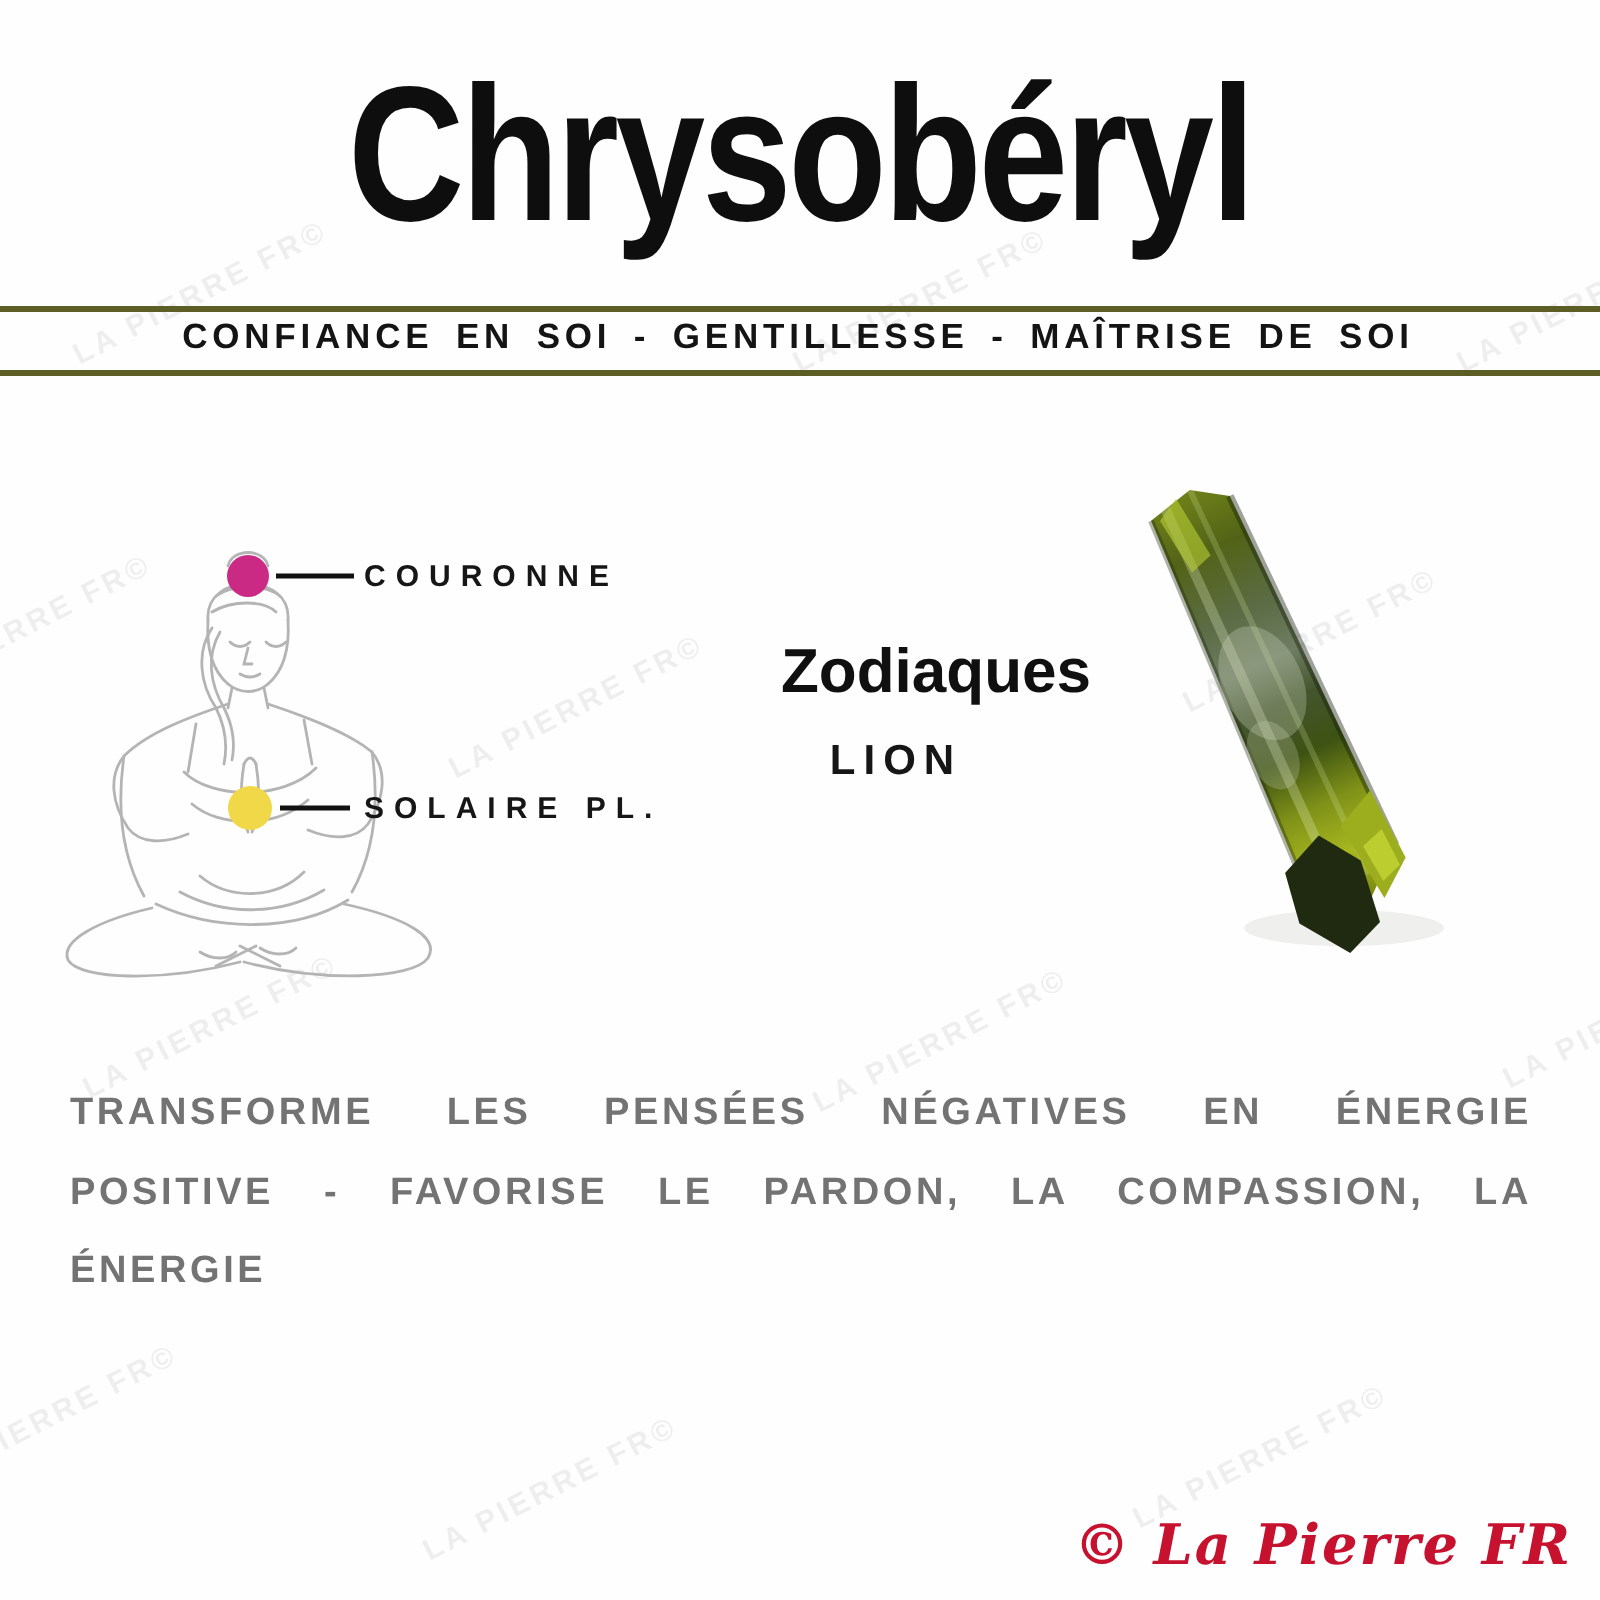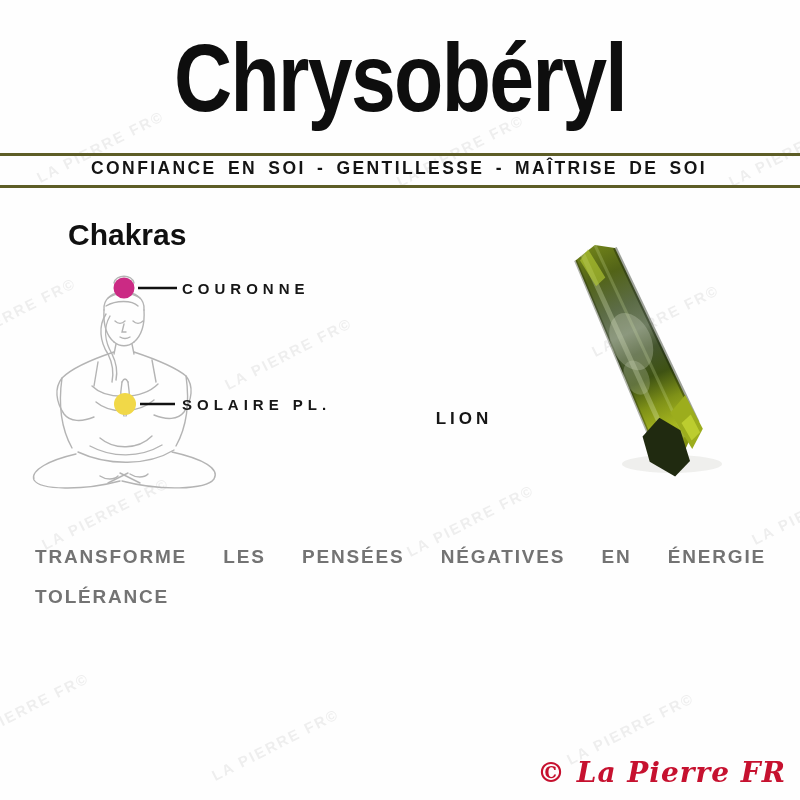--- a/index.html
+++ b/index.html
@@ -19,22 +19,22 @@
           font-size:17.5px;letter-spacing:2.4px;word-spacing:4px;color:#141414;white-space:nowrap;}
   
   .chakras-heading{position:absolute;left:68px;top:218px;font-weight:700;font-size:30px;color:#101010;}
   .person-svg{position:absolute;left:12px;top:250px;width:215px;height:242px;}
   .chakra-label{position:absolute;font-weight:700;font-size:15px;letter-spacing:5px;color:#161616;white-space:nowrap;}
   .lbl-couronne{left:182px;top:280px;text-align:right;}
   .lbl-solaire{left:182px;top:396px;}
   
   .zodiac-heading{position:absolute;left:368px;width:200px;top:318px;text-align:center;
                   font-weight:700;font-size:31px;color:#101010;}
-  .zodiac-sign{position:absolute;left:364px;width:200px;top:369px;text-align:center;
-               font-weight:700;font-size:17px;letter-spacing:4px;color:#161616;margin-top:40px;}
+  .zodiac-sign{position:absolute;left:348px;width:200px;top:369px;text-align:center;
+               font-weight:700;font-size:21px;letter-spacing:4px;color:#161616;}
   .crystal-svg{position:absolute;left:550px;top:238px;width:185px;height:245px;}
   
   .props-heading{position:absolute;left:0;right:0;top:486px;text-align:center;
                  font-weight:700;font-size:35px;letter-spacing:-.5px;color:#0e0e0e;}
   .bodytext{position:absolute;left:35px;width:731px;top:537px;font-weight:700;font-size:19px;
             letter-spacing:1.8px;color:#737373;}
   .bodytext .line{height:39.7px;line-height:39.7px;text-align:justify;text-align-last:justify;white-space:nowrap;
                   display:block;overflow:visible;}
   .bodytext .line.last{text-align:left;text-align-last:left;}
   
@@ -57,21 +57,20 @@
   <span class="wm" style="left:745px;top:500px">LA PIERRE FR©</span>
   <span class="wm" style="left:-45px;top:700px">LA PIERRE FR©</span>
   <span class="wm" style="left:205px;top:736px">LA PIERRE FR©</span>
   <span class="wm" style="left:560px;top:720px">LA PIERRE FR©</span>
 
   <div class="title">Chrysobéryl</div>
   <div class="rule top" style="background: rgb(93, 93, 38);"></div>
   <div class="banner">CONFIANCE EN SOI - GENTILLESSE - MAÎTRISE DE SOI</div>
   <div class="rule bottom" style="background: rgb(93, 93, 38);"></div>
 
-  <div class="chakras-heading">Chakras</div>
 
   <svg class="person-svg" viewBox="0 0 215 242">
     <g fill="none" stroke="#b4b4b4" stroke-width="1.4" stroke-linecap="round">
 
       <path d="M 92,60 C 90,36 134,36 132,60"></path>
       <path d="M 102,33 C 104,24 120,24 122,33"></path>
       <path d="M 96,48 C 104,42 120,42 128,48"></path>
       <path d="M 94,56 C 104,50 120,50 126,56"></path>
       <path d="M 92,60 C 91,76 95,86 102,92"></path>
       <path d="M 132,60 C 133,76 129,86 122,92"></path>
@@ -115,20 +114,21 @@
 
     <circle cx="112" cy="38" r="10.5" fill="#cb2a84"></circle>
     <line x1="126" y1="38" x2="165" y2="38" stroke="#111" stroke-width="2.6"></line>
     <circle cx="113" cy="154" r="11" fill="#f1d848"></circle>
     <line x1="128" y1="154" x2="163" y2="154" stroke="#111" stroke-width="2.6"></line>
   </svg>
 
   <div class="chakra-label lbl-couronne">COURONNE</div>
   <div class="chakra-label lbl-solaire">SOLAIRE PL.</div>
 
+  <div class="zodiac-heading">Zodiaques</div>
   <div class="zodiac-sign">LION</div>
 
   <svg class="crystal-svg" viewBox="0 0 185 245">
     <defs>
       <linearGradient id="cg" x1="0" y1="0" x2="0" y2="1">
         <stop offset="0" stop-color="#6f8119"></stop>
         <stop offset="0.14" stop-color="#526317"></stop>
         <stop offset="0.30" stop-color="#5c6c46"></stop>
         <stop offset="0.42" stop-color="#6f7d62"></stop>
         <stop offset="0.52" stop-color="#44552e"></stop>
@@ -149,18 +149,19 @@
       <ellipse cx="2" cy="95" rx="20" ry="30" fill="#cfd8c0" opacity="0.30"></ellipse>
       <ellipse cx="-8" cy="130" rx="12" ry="18" fill="#cfd8c0" opacity="0.25"></ellipse>
       <polygon points="8,176 29,166 31,204 13,218" fill="#9cad1d"></polygon>
       <polygon points="14,190 26,186 27,206 16,210" fill="#c4d534" opacity="0.8"></polygon>
       <path d="M -27,186 L -4,176 L 10,196 L 6,228 L -14,236 L -31,212 Z" fill="#202a10"></path>
     </g>
   </svg>
 
   <div class="bodytext">
     <span class="line">TRANSFORME LES PENSÉES NÉGATIVES EN ÉNERGIE</span>
-    <span class="line last">TOLÉRANCE</span>
+    <span class="line">POSITIVE - FAVORISE LE PARDON, LA COMPASSION, LA</span>
+    <span class="line last">ÉNERGIE</span>
   </div>
 
   <div class="signature">© La Pierre FR</div>
 
 </div>
 
 </body></html>

